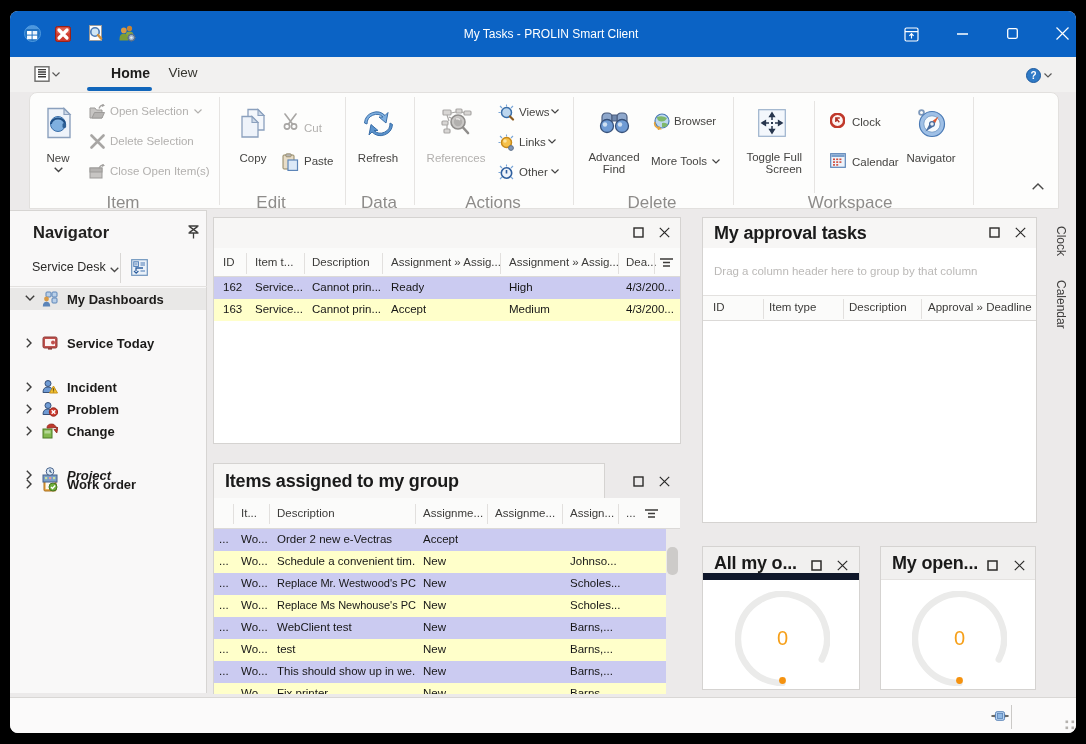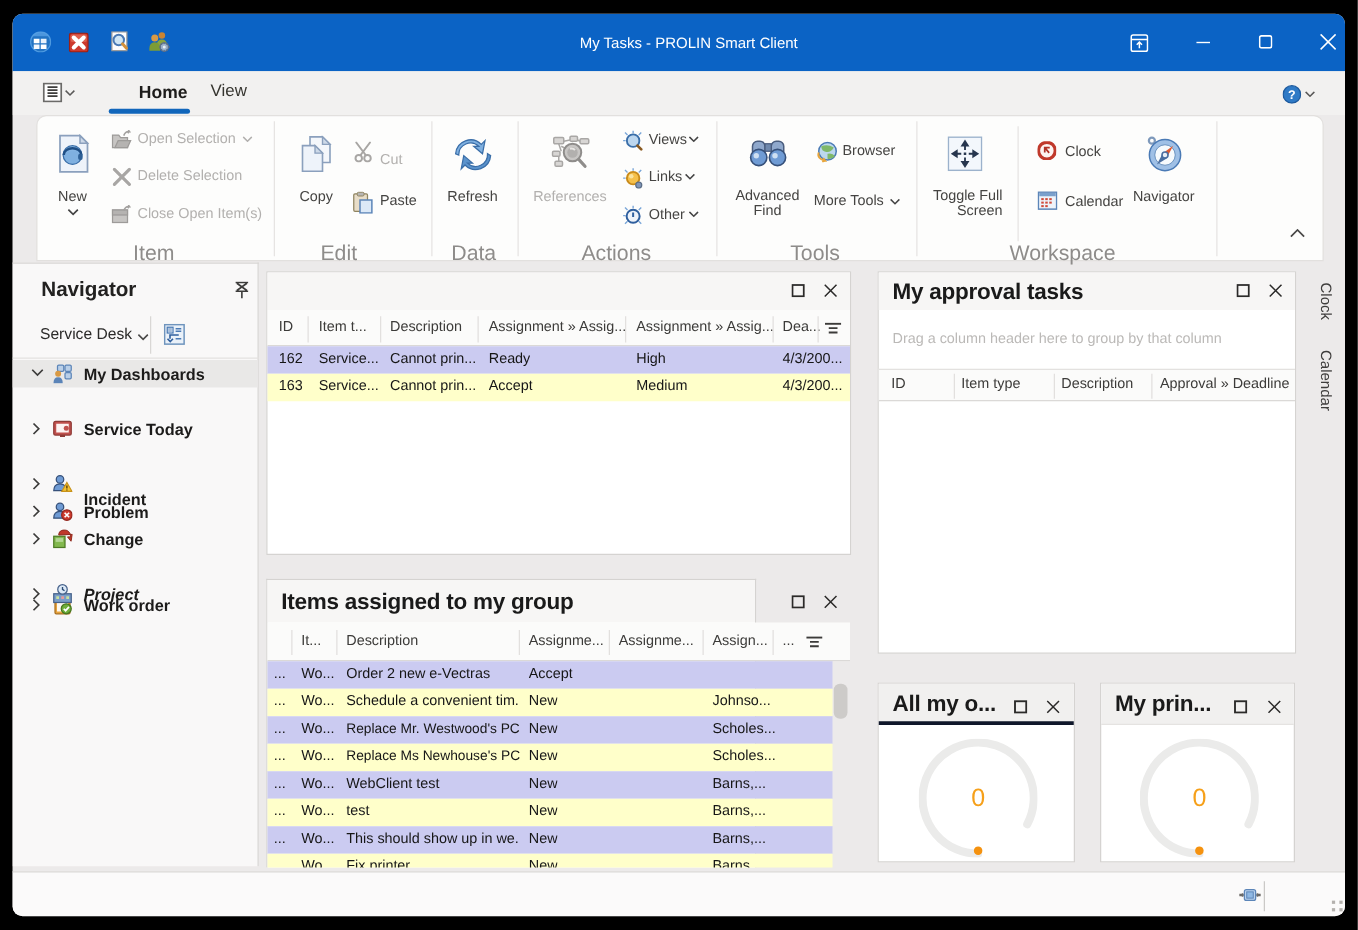--- a/index.html
+++ b/index.html
@@ -111,21 +111,21 @@
  <div class="gsep" style="left:189px"></div>
  <div class="gsep" style="left:315px"></div>
  <div class="gsep" style="left:384px"></div>
  <div class="gsep" style="left:543px"></div>
  <div class="gsep" style="left:703px"></div>
  <div class="gsep" style="left:943px"></div>
  <div class="glabel" style="left:33px">Item</div>
  <div class="glabel" style="left:181px">Edit</div>
  <div class="glabel" style="left:289px">Data</div>
  <div class="glabel" style="left:403px">Actions</div>
- <div class="glabel" style="left:562px">Tools</div>
+ <div class="glabel" style="left:562px">Delete</div>
  <div class="glabel" style="left:760px">Workspace</div>
  
  <svg class="abs" style="left:13px;top:14px" width="32" height="32" viewBox="0 0 32 32">
   <path d="M5 1.5 H21 L27 7.5 V30.5 H5 Z" fill="#eef3fa" stroke="#8ba0bd" stroke-width="1.4"></path>
   <path d="M21 1.5 L21 7.5 L27 7.5 Z" fill="#cdd9e8" stroke="#8ba0bd" stroke-width="1.2"></path>
   <circle cx="15" cy="17" r="7.5" fill="#7fb0e0" stroke="#3a6ea8" stroke-width="1"></circle>
   <path d="M8.5 14 A7.5 7.5 0 0 1 21.5 14 Z" fill="#85b4e2"></path>
   <path d="M8 17 a7 5.5 0 0 1 14 0" fill="none" stroke="#1f4f86" stroke-width="2"></path>
   <rect x="19.5" y="16" width="3.6" height="5" rx="1.6" fill="#2e6096"></rect>
  </svg>
@@ -353,21 +353,21 @@
  <div class="treerow" style="top:165px;">
   <svg class="abs" style="left:16px;top:6px" width="7" height="10" viewBox="0 0 7 10">
             <path d="M0.8 0.8 L5 5 L0.8 9.2" fill="none" stroke="#3d3c3b" stroke-width="1.4"></path>
           </svg>
   <svg class="abs" style="left:32px;top:3px" width="16" height="16" viewBox="0 0 16 16">
    <circle cx="6" cy="4.5" r="3" fill="#6f9bd4" stroke="#37517a"></circle>
    <path d="M1 13.5 Q1 8 6 8 Q11 8 11 13.5 Z" fill="#6f9bd4" stroke="#37517a"></path>
    <path d="M11.5 7 L15.5 14 L7.5 14 Z" fill="#f5c431" stroke="#c8921a"></path>
    <path d="M11.5 9.3 V11.8 M11.5 12.6 V13.3" stroke="#6b4e10" stroke-width="1.3"></path>
   </svg>
-  <div class="abs" style="left:57px;top:16px;text-align:center;">Incident</div>
+  <div class="abs" style="left:57px;top:4px;text-align:center;">Incident</div>
  </div>
  <div class="treerow" style="top:187px;">
   <svg class="abs" style="left:16px;top:6px" width="7" height="10" viewBox="0 0 7 10">
             <path d="M0.8 0.8 L5 5 L0.8 9.2" fill="none" stroke="#3d3c3b" stroke-width="1.4"></path>
           </svg>
   <svg class="abs" style="left:32px;top:3px" width="16" height="16" viewBox="0 0 16 16">
    <circle cx="6" cy="4.5" r="3" fill="#6f9bd4" stroke="#37517a"></circle>
    <path d="M1 13.5 Q1 8 6 8 Q11 8 11 13.5 Z" fill="#6f9bd4" stroke="#37517a"></path>
    <circle cx="11.5" cy="11" r="4.2" fill="#cc3a2e" stroke="#93261d"></circle>
    <path d="M9.7 9.2 L13.3 12.8 M13.3 9.2 L9.7 12.8" stroke="#fff" stroke-width="1.4"></path>
@@ -555,38 +555,38 @@
   <div class="hcell" style="left:10px;top:5px">ID</div>
           <div class="hcell" style="left:66px;top:5px">Item type</div>
           <div class="hcell" style="left:146px;top:5px">Description</div>
           <div class="hcell" style="left:225px;top:5px">Approval » Deadline</div>
   <div class="csep" style="left:60px;height:20px"></div>
           <div class="csep" style="left:140px;height:20px"></div>
           <div class="csep" style="left:218px;height:20px"></div>
  </div>
 </div>
 <div id="g1" class="panel" style="left:692px;top:336px;width:158px;height:144px;">
- <div class="ptitle" style="height:33px;background:#f1f0ef;border-bottom:3px solid #0f172a;">
+ <div class="ptitle" style="height:33px;background:#f1f0ef;border-bottom:7px solid #0f172a;">
           <div class="ptxt" style="top:6px">All my o...</div>
   <svg class="pbtn" style="left:108px;top:13px" width="10" height="10" viewBox="0 0 11 11">
             <rect x="1" y="1" width="9" height="9" fill="none" stroke="#2b2a29" stroke-width="1.5"></rect>
           </svg>
   <svg class="pbtn" style="left:134px;top:13px" width="11" height="11" viewBox="0 0 11 11">
             <path d="M0.8 0.8 L10.2 10.2 M10.2 0.8 L0.8 10.2" stroke="#2b2a29" stroke-width="1.2"></path>
           </svg>
  </div>
  <svg class="abs" style="left:32px;top:44px" width="95" height="95" viewBox="0 0 95 95">
   <path d="M47.5 92 A44.5 44.5 0 1 1 86.8 68.4" fill="none" stroke="#ebebea" stroke-width="6.5" stroke-linecap="round" transform="rotate(0 47.5 47.5)"></path>
   <circle cx="47.5" cy="89.5" r="3.4" fill="#f5920f"></circle>
   <text x="47.5" y="54" text-anchor="middle" font-size="20" fill="#f6a01a" font-family="Liberation Sans">0</text>
  </svg>
 </div>
 <div id="g2" class="panel" style="left:870px;top:336px;width:156px;height:144px;">
  <div class="ptitle" style="height:33px;background:#f1f0ef;border-bottom:1px solid #e5e3e1;">
-          <div class="ptxt" style="top:6px">My prin...</div>
+          <div class="ptxt" style="top:6px">My open...</div>
   <svg class="pbtn" style="left:106px;top:13px" width="10" height="10" viewBox="0 0 11 11">
             <rect x="1" y="1" width="9" height="9" fill="none" stroke="#2b2a29" stroke-width="1.5"></rect>
           </svg>
   <svg class="pbtn" style="left:133px;top:13px" width="11" height="11" viewBox="0 0 11 11">
             <path d="M0.8 0.8 L10.2 10.2 M10.2 0.8 L0.8 10.2" stroke="#2b2a29" stroke-width="1.2"></path>
           </svg>
  </div>
  <svg class="abs" style="left:31px;top:44px" width="95" height="95" viewBox="0 0 95 95">
   <path d="M47.5 92 A44.5 44.5 0 1 1 86.8 68.4" fill="none" stroke="#ebebea" stroke-width="6.5" stroke-linecap="round"></path>
   <circle cx="47.5" cy="89.5" r="3.4" fill="#f5920f"></circle>

